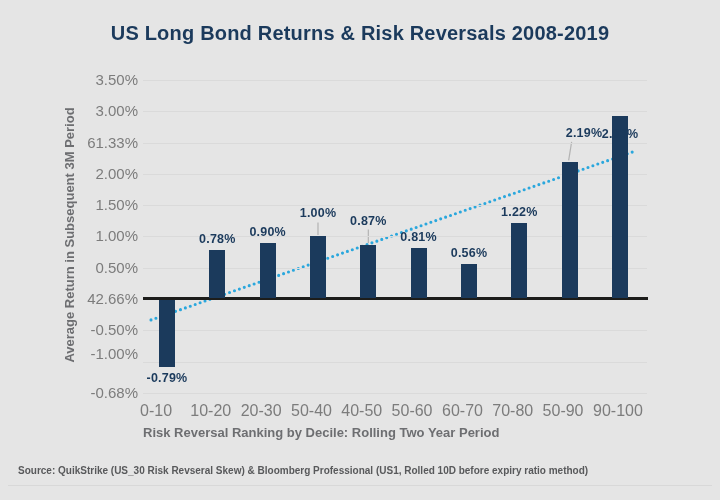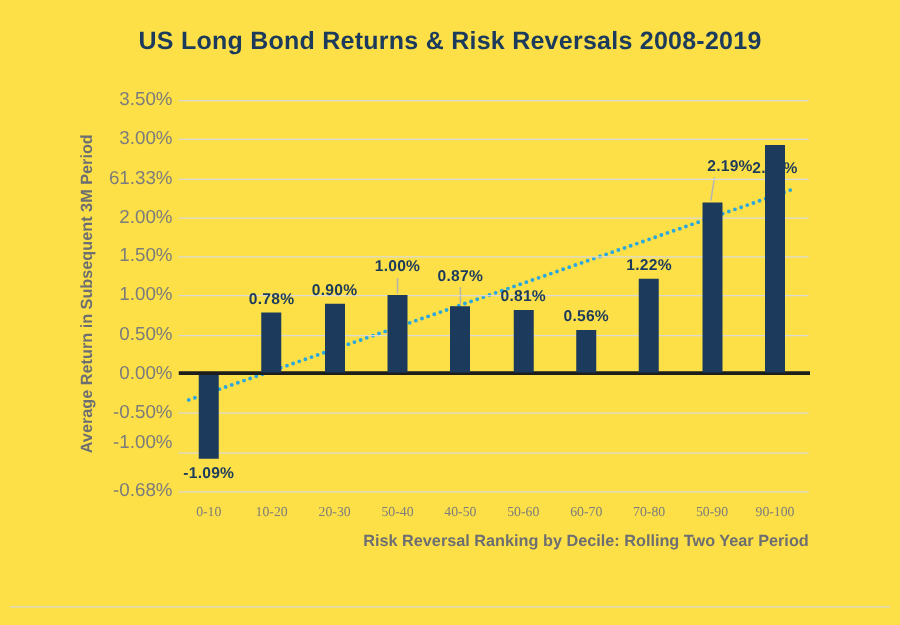--- a/index.html
+++ b/index.html
@@ -1,35 +1,35 @@
 <!DOCTYPE html>
 <html><head>
 <meta charset="utf-8">
 <style>
   html,body{margin:0;padding:0;background:#ffffff;}
   .page{
-    position:relative;width:720px;height:500px;background:#fde047;overflow:hidden;
+    position:relative;width:720px;height:500px;background:#e5e5e5;overflow:hidden;
     font-family:"Liberation Sans", sans-serif;
   }
   .chart-title{
     position:absolute;top:22px;left:0;width:720px;margin:0;
     text-align:center;font-size:20px;font-weight:bold;letter-spacing:.2px;
   }
   .y-axis-title{
     position:absolute;left:69px;top:235px;transform:translate(-50%,-50%) rotate(-90deg);
     white-space:nowrap;font-size:13px;font-weight:bold;
   }
   .x-axis-title{
-    position:absolute;left:143px;top:425px;width:504px;text-align:right;
+    position:absolute;left:143px;top:425px;width:504px;text-align:left;
     font-size:13px;font-weight:bold;
   }
   .gridline{position:absolute;height:1px;background:#dadada;}
   .zero-line{position:absolute;background:#1d1d1b;}
   .y-tick{position:absolute;width:52px;text-align:right;font-size:15px;line-height:12px;}
-  .x-tick{position:absolute;width:54px;text-align:center;font-size:11px;line-height:13px;font-family:Liberation Serif, serif;}
+  .x-tick{position:absolute;width:54px;text-align:left;font-size:16px;line-height:13px;}
   .bar{position:absolute;}
   .bar-label{position:absolute;width:64px;text-align:center;font-size:12.5px;font-weight:bold;line-height:13px;letter-spacing:.2px;}
   .overlay{position:absolute;left:0;top:0;pointer-events:none;}
   .source-note{
     position:absolute;left:18px;top:464px;width:690px;
     font-size:10px;font-weight:600;line-height:13px;
   }
   .bottom-divider{position:absolute;left:8px;top:485px;width:704px;height:1px;background:#d8d8d8;}
 </style>
 </head>
@@ -38,45 +38,46 @@
 <div class="page" id="fig">
   <h1 class="chart-title" style="color: rgb(27, 58, 92);">US Long Bond Returns &amp; Risk Reversals 2008-2019</h1>
   <div class="y-axis-title" style="color: rgb(109, 110, 113);">Average Return in Subsequent 3M Period</div>
   <div class="x-axis-title" style="color: rgb(109, 110, 113);">Risk Reversal Ranking by Decile: Rolling Two Year Period</div>
   <svg class="overlay" id="overlay" width="720" height="500">
       <line x1="317.99" y1="222.4" x2="317.99" y2="234.9" stroke="#b3b3b3" stroke-width="1.2"></line>
       <line x1="368.32" y1="229.538" x2="368.32" y2="243.038" stroke="#b3b3b3" stroke-width="1.2"></line>
       <line x1="571.64" y1="141.906" x2="568.64" y2="160.406" stroke="#b3b3b3" stroke-width="1.2"></line>
       <line x1="151" y1="319.9" x2="632.97" y2="151.8" stroke="#2aa7dd" stroke-width="3.1" stroke-dasharray="0 5.2" stroke-linecap="round"></line>
     </svg>
+  <div class="source-note" style="color: rgb(88, 89, 91);">Source: QuikStrike (US_30 Risk Revseral Skew) &amp; Bloomberg Professional (US1, Rolled 10D before expiry ratio method)</div>
   <div class="bottom-divider"></div>
 <div class="gridline" style="left: 143px; top: 79.9px; width: 504px; background: rgb(218, 218, 218);"></div>
     <div class="y-tick" style="left: 86px; top: 73.9px; color: rgb(124, 124, 124);">3.50%</div>
     <div class="gridline" style="left: 143px; top: 111.2px; width: 504px; background: rgb(218, 218, 218);"></div>
     <div class="y-tick" style="left: 86px; top: 105.2px; color: rgb(124, 124, 124);">3.00%</div>
     <div class="gridline" style="left: 143px; top: 142.5px; width: 504px; background: rgb(218, 218, 218);"></div>
     <div class="y-tick" style="left: 86px; top: 136.5px; color: rgb(124, 124, 124);">61.33%</div>
     <div class="gridline" style="left: 143px; top: 173.8px; width: 504px; background: rgb(218, 218, 218);"></div>
     <div class="y-tick" style="left: 86px; top: 167.8px; color: rgb(124, 124, 124);">2.00%</div>
     <div class="gridline" style="left: 143px; top: 205.1px; width: 504px; background: rgb(218, 218, 218);"></div>
     <div class="y-tick" style="left: 86px; top: 199.1px; color: rgb(124, 124, 124);">1.50%</div>
     <div class="gridline" style="left: 143px; top: 236.4px; width: 504px; background: rgb(218, 218, 218);"></div>
     <div class="y-tick" style="left: 86px; top: 230.4px; color: rgb(124, 124, 124);">1.00%</div>
     <div class="gridline" style="left: 143px; top: 267.7px; width: 504px; background: rgb(218, 218, 218);"></div>
     <div class="y-tick" style="left: 86px; top: 261.7px; color: rgb(124, 124, 124);">0.50%</div>
-    <div class="y-tick" style="left: 86px; top: 293px; color: rgb(124, 124, 124);">0.00%</div>
+    <div class="y-tick" style="left: 86px; top: 293px; color: rgb(124, 124, 124);">42.66%</div>
     <div class="gridline" style="left: 143px; top: 330.3px; width: 504px; background: rgb(218, 218, 218);"></div>
     <div class="y-tick" style="left: 86px; top: 324.3px; color: rgb(124, 124, 124);">-0.50%</div>
     <div class="gridline" style="left: 143px; top: 361.6px; width: 504px; background: rgb(218, 218, 218);"></div>
     <div class="y-tick" style="left: 86px; top: 348px; color: rgb(124, 124, 124);">-1.00%</div>
     <div class="gridline" style="left: 143px; top: 392.9px; width: 504px; background: rgb(218, 218, 218);"></div>
     <div class="y-tick" style="left: 86px; top: 386.9px; color: rgb(124, 124, 124);">-0.68%</div>
     <div class="zero-line" style="left: 143px; top: 297.4px; width: 505px; height: 2.4px; background: rgb(29, 29, 27);"></div>
     <div class="bar" style="left: 159px; top: 300px; width: 16px; height: 67.2px; background: rgb(27, 58, 92);"></div>
-    <div class="bar-label" style="left: 135px; color: rgb(27, 58, 92); top: 372.2px;">-1.09%</div>
+    <div class="bar-label" style="left: 135px; color: rgb(27, 58, 92); top: 372.2px;">-0.79%</div>
     <div class="x-tick" style="left: 140px; top: 404px; color: rgb(124, 124, 124);">0-10</div>
     <div class="bar" style="left: 209.3px; top: 250.2px; width: 16px; height: 47.8px; background: rgb(27, 58, 92);"></div>
     <div class="bar-label" style="left: 185.3px; color: rgb(27, 58, 92); top: 233.2px;">0.78%</div>
     <div class="x-tick" style="left: 190.3px; top: 404px; color: rgb(124, 124, 124);">10-20</div>
     <div class="bar" style="left: 259.7px; top: 242.7px; width: 16px; height: 55.3px; background: rgb(27, 58, 92);"></div>
     <div class="bar-label" style="left: 235.7px; color: rgb(27, 58, 92); top: 225.7px;">0.90%</div>
     <div class="x-tick" style="left: 240.7px; top: 404px; color: rgb(124, 124, 124);">20-30</div>
     <div class="bar" style="left: 310px; top: 236.4px; width: 16px; height: 61.6px; background: rgb(27, 58, 92);"></div>
     <div class="bar-label" style="left: 286px; color: rgb(27, 58, 92); top: 207.4px;">1.00%</div>
     <div class="x-tick" style="left: 291px; top: 404px; color: rgb(124, 124, 124);">50-40</div>

